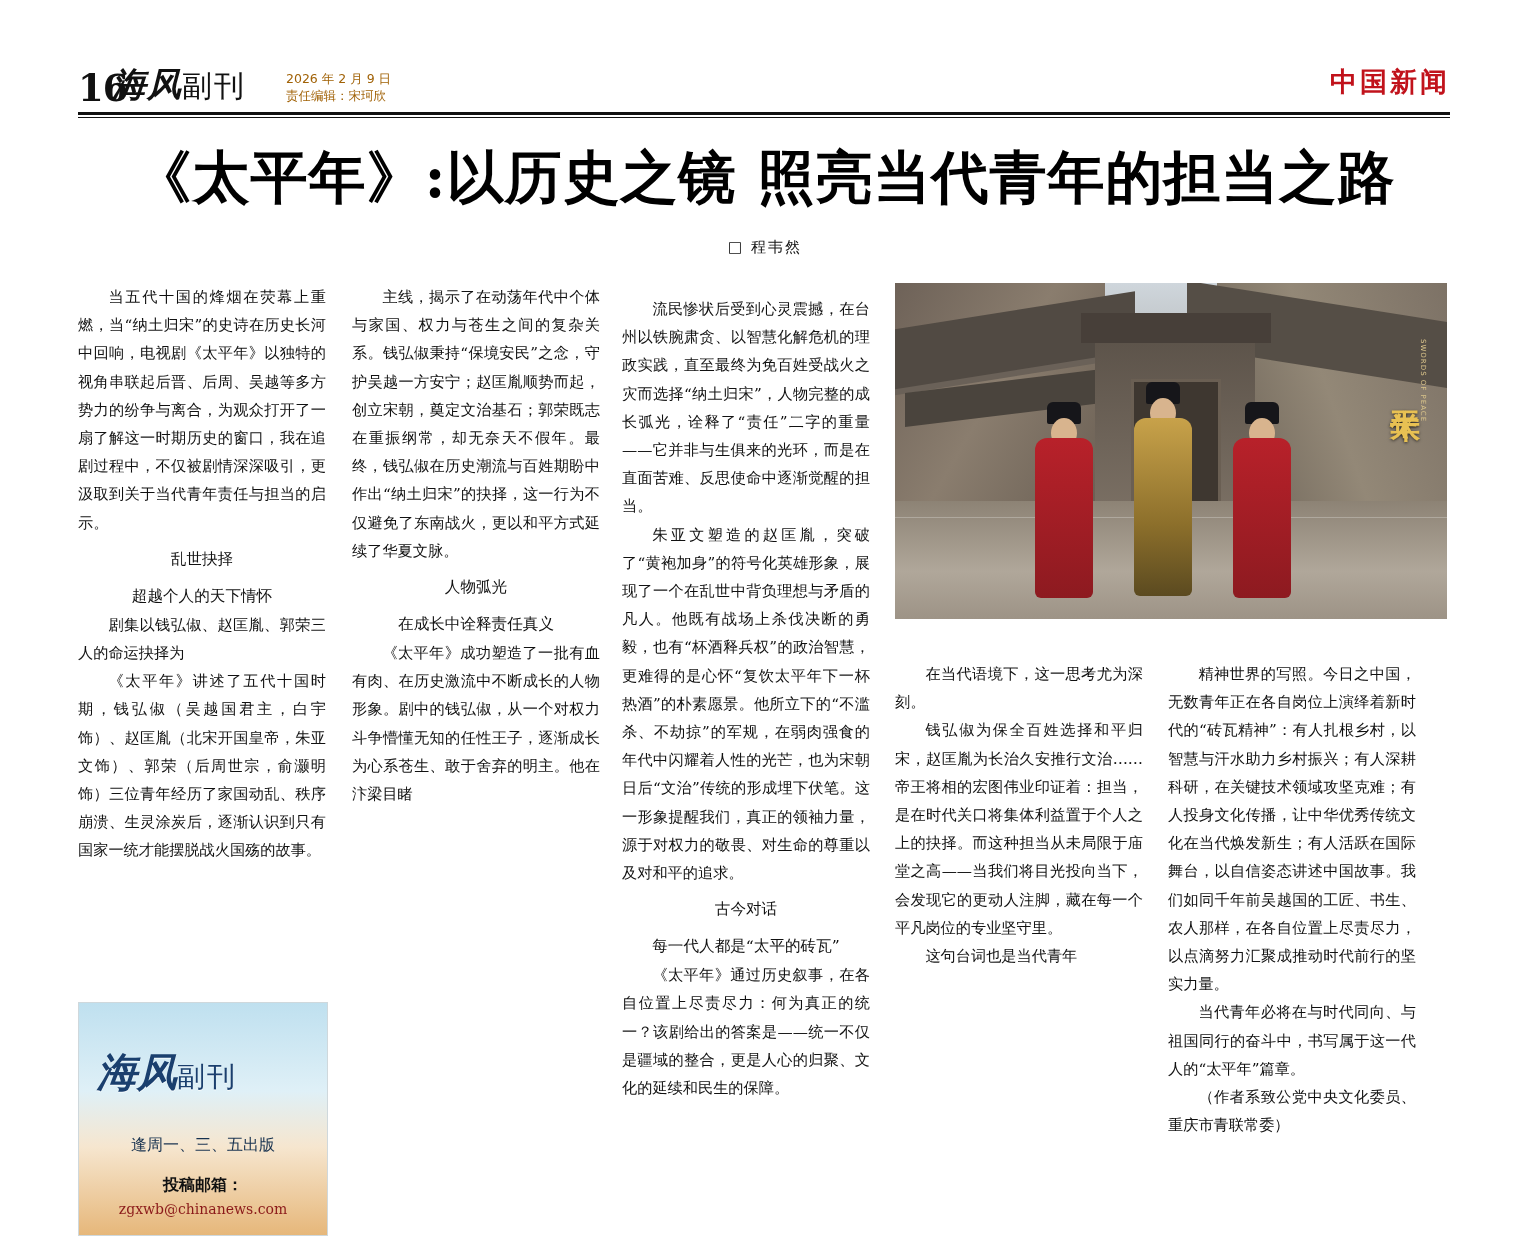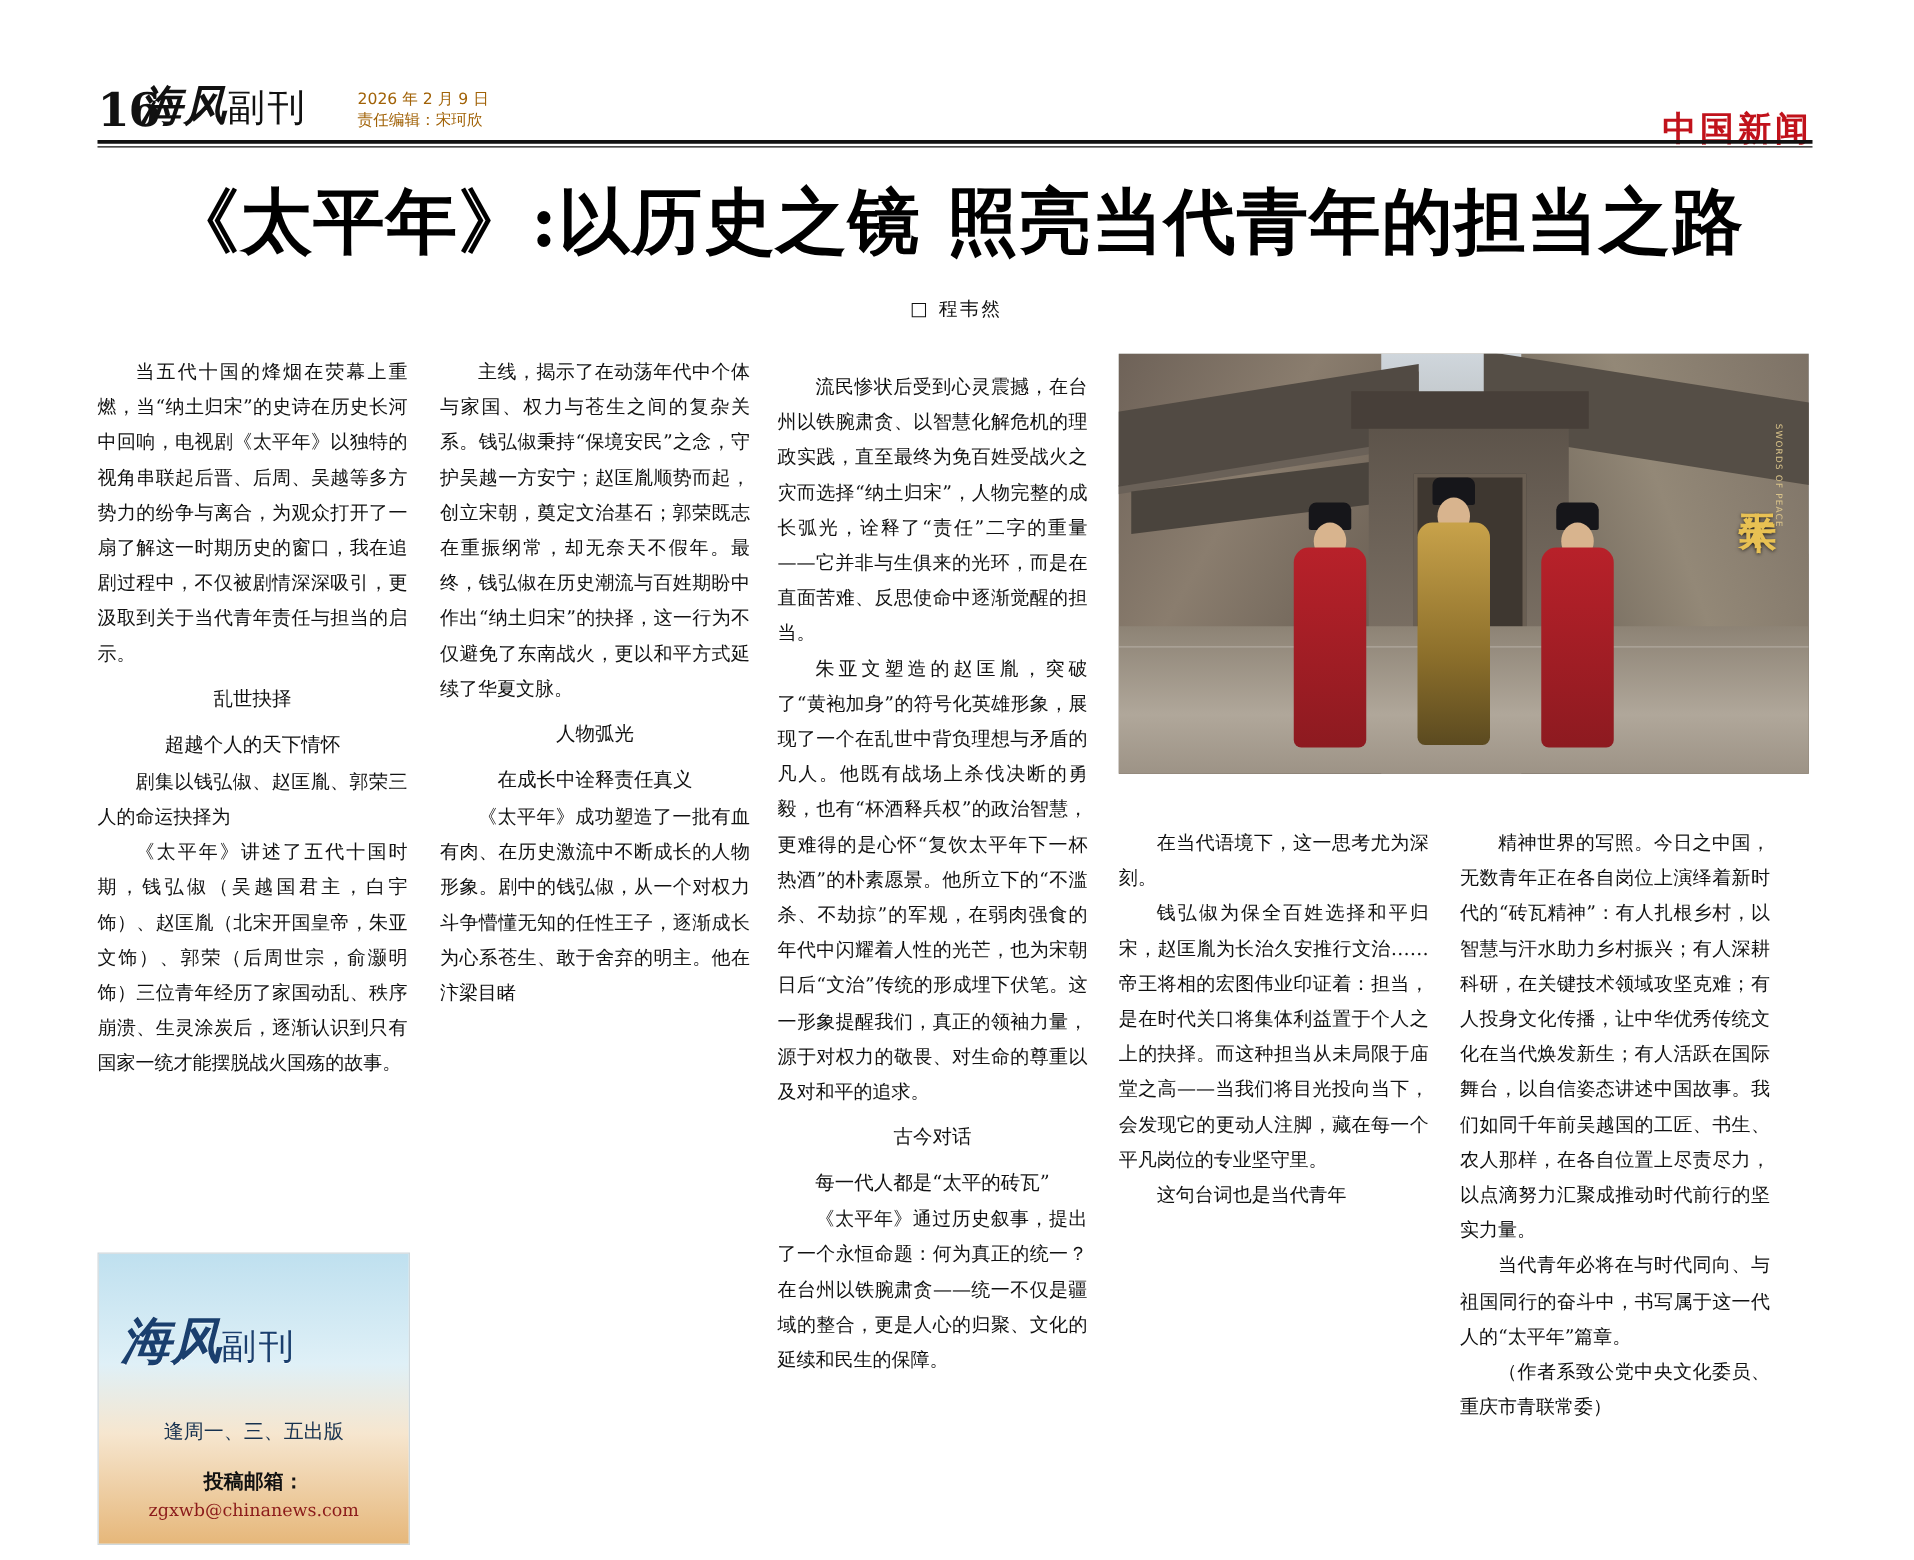--- a/index.html
+++ b/index.html
@@ -64,21 +64,21 @@
     left: 208px;
     top: 8px;
     font-size: 12.5px;
     line-height: 17px;
     color: #a16207;
     white-space: nowrap;
   }
   .masthead-brand {
     position: absolute;
     right: 0;
-    top: 23px;
+    top: 2px;
     font-family: "DejaVu Serif", "Liberation Serif", serif;
     font-size: 27px;
     font-weight: bold;
     color: #c1121b;
     letter-spacing: 3px;
     white-space: nowrap;
     margin-left: 44px;
   }
   .rule-thick {
     position: absolute;
@@ -366,21 +366,21 @@
     <p class="sub-head">人物弧光</p>
     <p class="sub-head">在成长中诠释责任真义</p>
     <p>《太平年》成功塑造了一批有血有肉、在历史激流中不断成长的人物形象。剧中的钱弘俶，从一个对权力斗争懵懂无知的任性王子，逐渐成长为心系苍生、敢于舍弃的明主。他在汴梁目睹</p>
   </div>
 
   <div class="col" id="col3">
     <p>流民惨状后受到心灵震撼，在台州以铁腕肃贪、以智慧化解危机的理政实践，直至最终为免百姓受战火之灾而选择“纳土归宋”，人物完整的成长弧光，诠释了“责任”二字的重量——它并非与生俱来的光环，而是在直面苦难、反思使命中逐渐觉醒的担当。</p>
     <p>朱亚文塑造的赵匡胤，突破了“黄袍加身”的符号化英雄形象，展现了一个在乱世中背负理想与矛盾的凡人。他既有战场上杀伐决断的勇毅，也有“杯酒释兵权”的政治智慧，更难得的是心怀“复饮太平年下一杯热酒”的朴素愿景。他所立下的“不滥杀、不劫掠”的军规，在弱肉强食的年代中闪耀着人性的光芒，也为宋朝日后“文治”传统的形成埋下伏笔。这一形象提醒我们，真正的领袖力量，源于对权力的敬畏、对生命的尊重以及对和平的追求。</p>
     <p class="sub-head">古今对话</p>
     <p class="sub-head">每一代人都是“太平的砖瓦”</p>
-    <p>《太平年》通过历史叙事，提出了一个永恒命题：何为真正的统一？在台州以铁腕肃贪——统一不仅是疆域的整合，更是人心的归聚、文化的延续和民生的保障。</p>
+    <p>《太平年》通过历史叙事，在各自位置上尽责尽力：何为真正的统一？该剧给出的答案是——统一不仅是疆域的整合，更是人心的归聚、文化的延续和民生的保障。</p>
   </div>
 
   <div class="photo-wrap">
     <div class="photo">
       <div class="ph-sky"></div>
       <div class="ph-wall-left"></div>
       <div class="ph-roof-left"></div>
       <div class="ph-roof-left2"></div>
       <div class="ph-wall-right"></div>
       <div class="ph-roof-right"></div>

